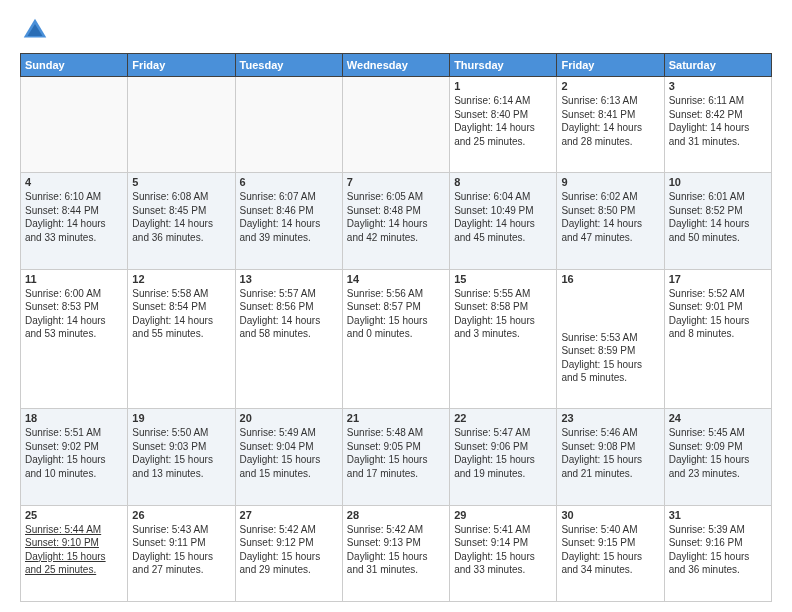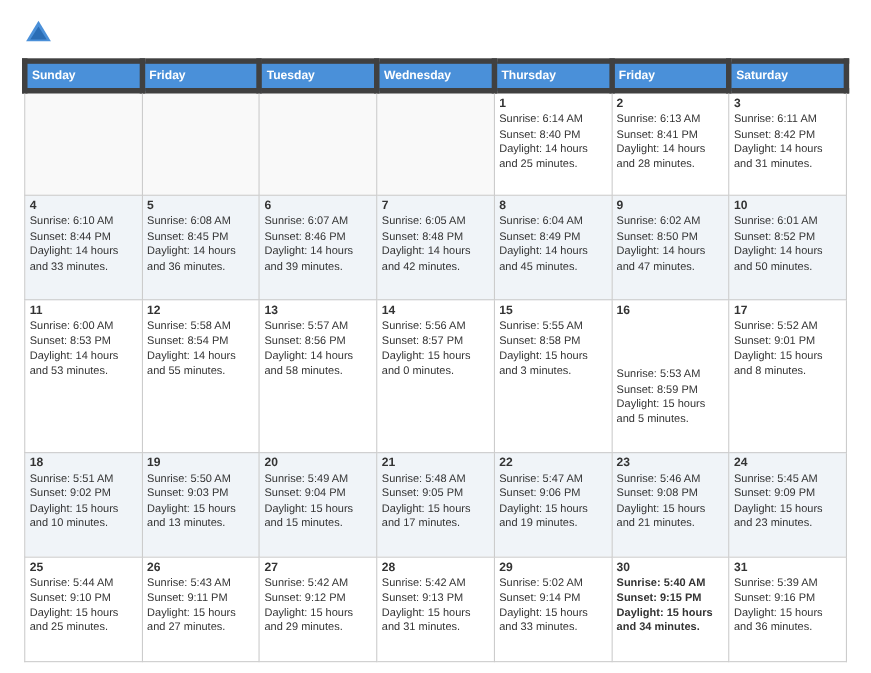--- a/index.html
+++ b/index.html
@@ -65,21 +65,21 @@
       border-collapse: collapse;
       flex: 1;
     }
     th {
       background-color: #4a90d9;
       color: white;
       font-size: 11px;
       font-weight: bold;
       padding: 5px 4px;
       text-align: left;
-      border: 5px solid #404040;
+      border: 1px solid #404040;
     }
     td {
       border: 1px solid #ccc;
       vertical-align: top;
       padding: 3px 4px;
       font-size: 9px;
       color: #333;
       width: calc(100% / 7);
       height: 82px;
       background: #fff;
@@ -189,21 +189,21 @@
           <td class="alt-row">
             <span class="day-num">7</span>
             <div class="day-info" style="white-space: pre-line;">Sunrise: 6:05 AM
 Sunset: 8:48 PM
 Daylight: 14 hours
 and 42 minutes.</div>
           </td>
           <td class="alt-row">
             <span class="day-num">8</span>
             <div class="day-info" style="white-space: pre-line;">Sunrise: 6:04 AM
-Sunset: 8:49 PM
+Sunset: 10:49 PM
 Daylight: 14 hours
 and 45 minutes.</div>
           </td>
           <td class="alt-row">
             <span class="day-num">9</span>
             <div class="day-info" style="white-space: pre-line;">Sunrise: 6:02 AM
 Sunset: 8:50 PM
 Daylight: 14 hours
 and 47 minutes.</div>
           </td>
@@ -313,21 +313,21 @@
             <span class="day-num">24</span>
             <div class="day-info" style="white-space: pre-line;">Sunrise: 5:45 AM
 Sunset: 9:09 PM
 Daylight: 15 hours
 and 23 minutes.</div>
           </td>
         </tr>
         <tr>
           <td>
             <span class="day-num">25</span>
-            <div class="day-info" style="white-space: pre-line;">Sunrise: 5:44 AM
+            <div class="day-info" style="white-space: pre-line; text-decoration: underline;">Sunrise: 5:44 AM
 Sunset: 9:10 PM
 Daylight: 15 hours
 and 25 minutes.</div>
           </td>
           <td>
             <span class="day-num">26</span>
             <div class="day-info" style="white-space: pre-line;">Sunrise: 5:43 AM
 Sunset: 9:11 PM
 Daylight: 15 hours
 and 27 minutes.</div>
@@ -341,28 +341,28 @@
           </td>
           <td>
             <span class="day-num">28</span>
             <div class="day-info" style="white-space: pre-line;">Sunrise: 5:42 AM
 Sunset: 9:13 PM
 Daylight: 15 hours
 and 31 minutes.</div>
           </td>
           <td>
             <span class="day-num">29</span>
-            <div class="day-info" style="white-space: pre-line;">Sunrise: 5:02 AM
+            <div class="day-info" style="white-space: pre-line;">Sunrise: 5:41 AM
 Sunset: 9:14 PM
 Daylight: 15 hours
 and 33 minutes.</div>
           </td>
           <td>
             <span class="day-num">30</span>
-            <div class="day-info" style="white-space: pre-line; font-weight: bold;">Sunrise: 5:40 AM
+            <div class="day-info" style="white-space: pre-line;">Sunrise: 5:40 AM
 Sunset: 9:15 PM
 Daylight: 15 hours
 and 34 minutes.</div>
           </td>
           <td>
             <span class="day-num">31</span>
             <div class="day-info" style="white-space: pre-line;">Sunrise: 5:39 AM
 Sunset: 9:16 PM
 Daylight: 15 hours
 and 36 minutes.</div>

